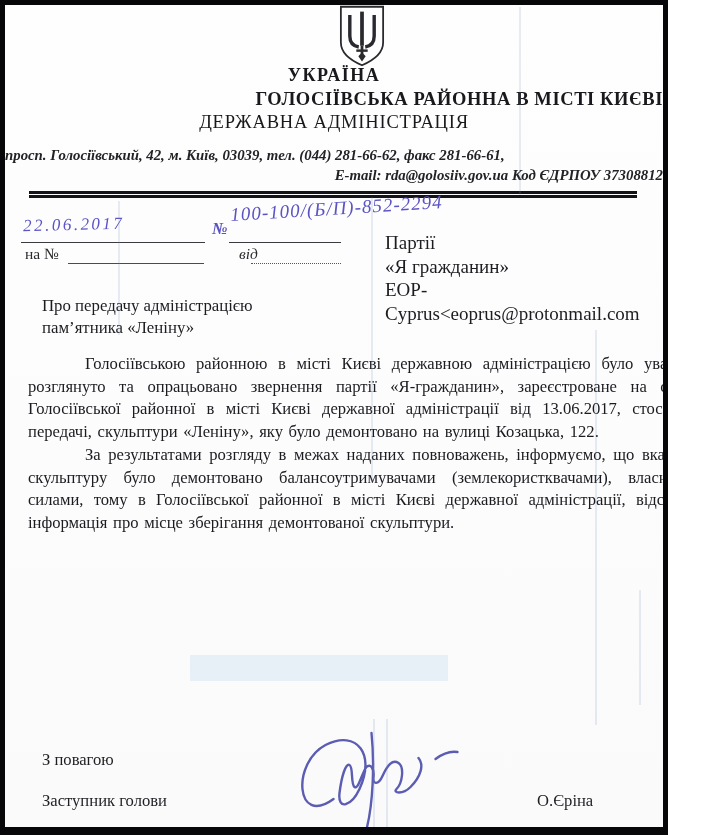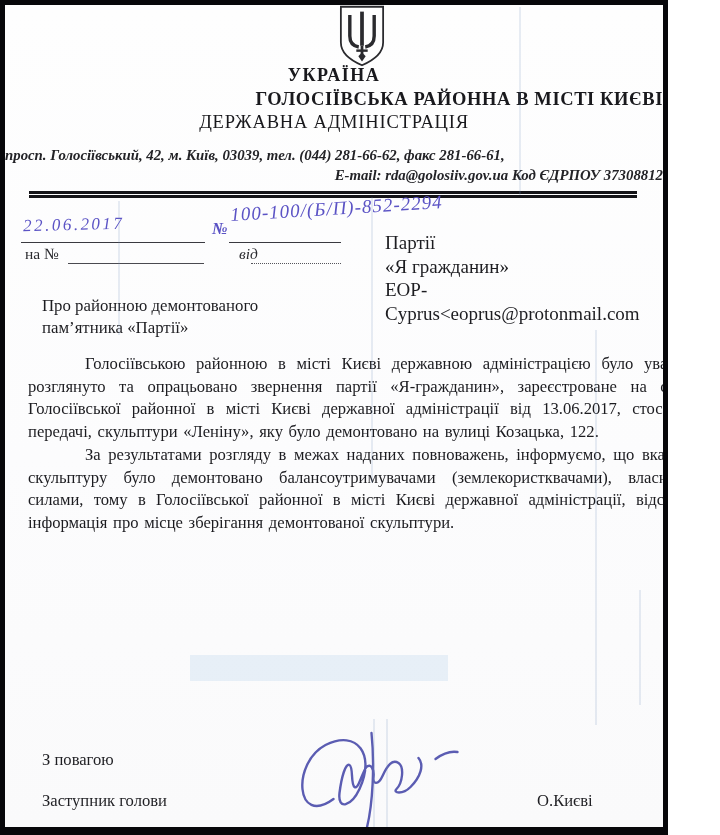--- a/index.html
+++ b/index.html
@@ -81,32 +81,32 @@
   <div class="abs from-lbl">від</div>
   <div class="abs line-d"></div>
 
   <div class="abs recipient">
     <div>Партії</div>
     <div>«Я гражданин»</div>
     <div>EOP-Cyprus&lt;eoprus@protonmail.com</div>
   </div>
 
   <div class="abs subject">
-    <div>Про районною демонтованого</div>
-    <div>пам’ятника «Партії»</div>
+    <div>Про передачу адміністрацією</div>
+    <div>пам’ятника «Леніну»</div>
   </div>
 
   <div class="abs body-text">
     <p>Голосіївською районною в місті Києві державною адміністрацією було уважно розглянуто та опрацьовано звернення партії «Я-гражданин», зареєстроване на сайті Голосіївської районної в місті Києві державної адміністрації від 13.06.2017, стосовно передачі, скульптури «Леніну», яку було демонтовано на вулиці Козацька, 122.</p>
     <p>За результатами розгляду в межах наданих повноважень, інформуємо, що вказану скульптуру було демонтовано балансоутримувачами (землекористквачами), власними силами, тому в Голосіївської районної в місті Києві державної адміністрації, відсутня інформація про місце зберігання демонтованої скульптури.</p>
   </div>
 
   <div class="abs salutation">З повагою</div>
   <div class="abs position">Заступник голови</div>
-  <div class="abs signer">О.Києві</div>
+  <div class="abs signer">О.Єріна</div>
 
   <svg class="abs sig" viewBox="0 0 210 110">
     <g fill="none" stroke="#4a4cab" stroke-width="2.4" stroke-linecap="round" opacity="0.9">
       <path d="M58 72 C20 100 16 36 50 18 C82 2 100 28 84 62 C76 79 62 84 64 66 C66 50 70 36 74 38 C78 40 75 57 79 60 C83 63 87 44 91 40 C95 36 99 42 98 50 C97 58 103 58 107 49 C112 38 117 32 123 36 C129 40 127 56 121 62 C117 66 127 68 135 60 C145 50 149 38 143 31"></path>
       <path d="M96 6 C99 36 98 78 90 106"></path>
       <path d="M160 32 C168 26 176 24 182 25"></path>
     </g>
   </svg>
 
   <div class="abs blue-blot"></div>

